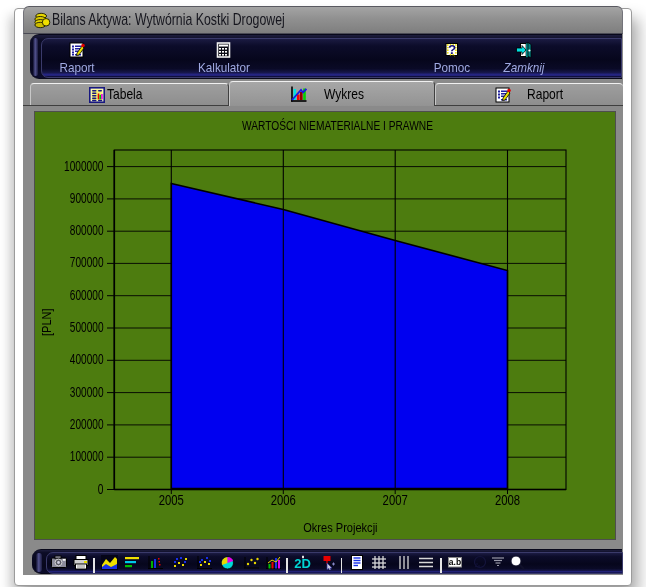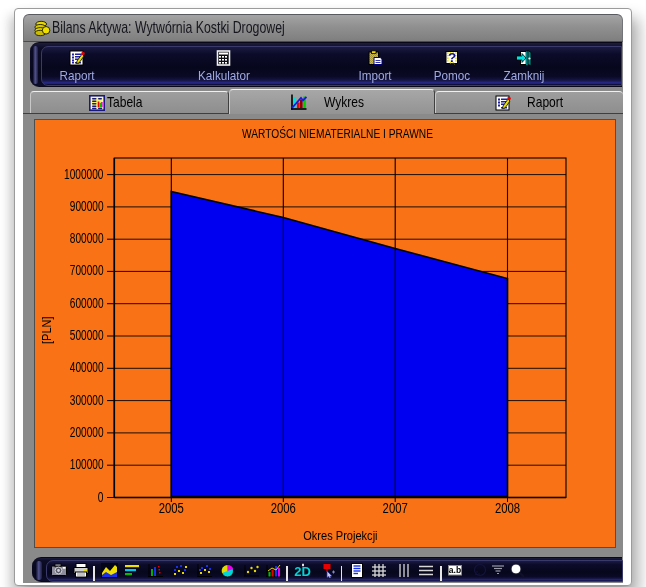--- a/index.html
+++ b/index.html
@@ -32,28 +32,28 @@
   .tbbtn svg{display:block;margin:0 auto 0 auto;}
   .sep{position:absolute;top:3px;width:1.5px;height:15px;background:#e6e6e6;}
 
   
   .tab{position:absolute;box-sizing:border-box;background:linear-gradient(180deg,#9e9e9e,#8e8e8e);
        border-top:1px solid #f0f0f0;border-left:1px solid #c8c8c8;border-right:1px solid #404040;
        border-radius:4px 4px 0 0;}
   .tabrow-line{position:absolute;left:0;width:600px;height:1px;background:#3f3f3f;}
   .tablbl{position:absolute;font-size:14.5px;color:#000;white-space:nowrap;z-index:4;transform:scaleX(0.83);transform-origin:0 50%;}
 
-  .panel{position:absolute;left:11px;top:77px;width:580px;height:427px;background:#f97316;
+  .panel{position:absolute;left:11px;top:77px;width:580px;height:427px;background:#4d7c0f;
          border:1px solid #4e4e4e;}
 </style>
 </head>
 <body>
 <div id="page">
   <div class="win"></div>
-  <div class="abs" style="left:23px;top:14px;width:600px;height:482px;">
+  <div class="abs" style="left:23px;top:6px;width:600px;height:482px;">
     <div class="titlebar">
 
       <svg class="abs" style="left:10px;top:5px;" width="17" height="17" viewBox="0 0 19 19">
         <g stroke="#1a1a00" stroke-width="1">
           <ellipse cx="8" cy="4.5" rx="6" ry="3" fill="#e8d800"></ellipse>
           <ellipse cx="7" cy="8" rx="6" ry="3" fill="#d8c800"></ellipse>
           <ellipse cx="7" cy="11.5" rx="6" ry="3" fill="#e8d800"></ellipse>
           <ellipse cx="7" cy="14.5" rx="6" ry="3" fill="#cdbd00"></ellipse>
           <circle cx="13.5" cy="11.5" r="4.2" fill="#f0e000"></circle>
         </g>
@@ -95,39 +95,20 @@
               <rect x="9" y="6" width="2" height="1.6"></rect>
               <rect x="3" y="9" width="2" height="1.6"></rect>
               <rect x="6" y="9" width="2" height="1.6"></rect>
               <rect x="9" y="9" width="2" height="1.6"></rect>
               <rect x="3" y="12" width="2" height="1.6"></rect>
               <rect x="6" y="12" width="2" height="1.6"></rect>
               <rect x="9" y="12" width="2" height="1.6"></rect>
             </g>
           </svg>
         <span class="lbl">Kalkulator</span>
-        </div>
-      <div class="tbbtn" style="left:316px;">
-        <svg width="16" height="16" viewBox="0 0 16 16">
-            <defs>
-              <pattern id="kh" width="2" height="2" patternUnits="userSpaceOnUse">
-                <rect width="2" height="2" fill="#a89838"></rect>
-                <rect width="1" height="1" fill="#c8b850"></rect>
-                <rect x="1" y="1" width="1" height="1" fill="#c8b850"></rect>
-              </pattern>
-            </defs>
-            <rect x="2" y="2" width="9.5" height="12.5" fill="url(#kh)" stroke="#000" stroke-width="1"></rect>
-            <rect x="4.5" y="0.8" width="4.5" height="2.6" fill="#f0d800" stroke="#000" stroke-width="0.8"></rect>
-            <path d="M7 7.5 h6.5 l1.5 2 v5 h-8 z" fill="#fff" stroke="#000070" stroke-width="1"></path>
-            <g stroke="#2020a0" stroke-width="0.9">
-              <line x1="8.5" y1="10.5" x2="13.5" y2="10.5"></line>
-              <line x1="8.5" y1="12.5" x2="13.5" y2="12.5"></line>
-            </g>
-          </svg>
-        <span class="lbl">Import</span>
         </div>
       <div class="tbbtn" style="left:392.5px;">
         <svg width="16" height="16" viewBox="0 0 16 16">
             <rect x="2" y="1.5" width="11.5" height="12" fill="#ffffff" stroke="#000"></rect>
             <g fill="#ece000">
               <circle cx="3.8" cy="3" r="0.9"></circle>
               <circle cx="6.5" cy="3" r="0.9"></circle>
               <circle cx="9.2" cy="3" r="0.9"></circle>
               <circle cx="11.9" cy="3" r="0.9"></circle>
               <circle cx="3.8" cy="5.6" r="0.9"></circle>
@@ -137,21 +118,21 @@
               <circle cx="11.9" cy="5.6" r="0.9"></circle>
               <circle cx="11.9" cy="8.2" r="0.9"></circle>
               <circle cx="11.9" cy="10.8" r="0.9"></circle>
               <circle cx="9.2" cy="12.6" r="0.9"></circle>
             </g>
             <text x="8" y="12.2" font-size="13.5" font-weight="bold" fill="#13137c" text-anchor="middle" font-family="Liberation Sans">?</text>
             <polygon points="9.5,13.5 11.5,16 10.8,13.5" fill="#e8d800" stroke="#000" stroke-width="0.6"></polygon>
           </svg>
         <span class="lbl">Pomoc</span>
         </div>
-      <div class="tbbtn" style="left:465px;">
+      <div class="tbbtn" style="left:465px;font-style:italic;">
         <svg width="16" height="16" viewBox="0 0 16 16">
             <rect x="4.5" y="1.5" width="6" height="13" fill="#fff" stroke="#000"></rect>
             <g stroke="#000" stroke-width="0.7">
               <rect x="10" y="1" width="2" height="14.5" fill="#00c8c8"></rect>
               <polygon points="12,0.5 15,2.5 15,15.5 12,14.5" fill="#008080"></polygon>
             </g>
             <circle cx="13.4" cy="8.5" r="1.1" fill="#fff"></circle>
             <polygon points="0.5,6 6,6 6,3.5 10,8 6,12.5 6,10 0.5,10" fill="#00e0e0" stroke="#000" stroke-width="0.8"></polygon>
           </svg>
         <span class="lbl">Zamknij</span>

